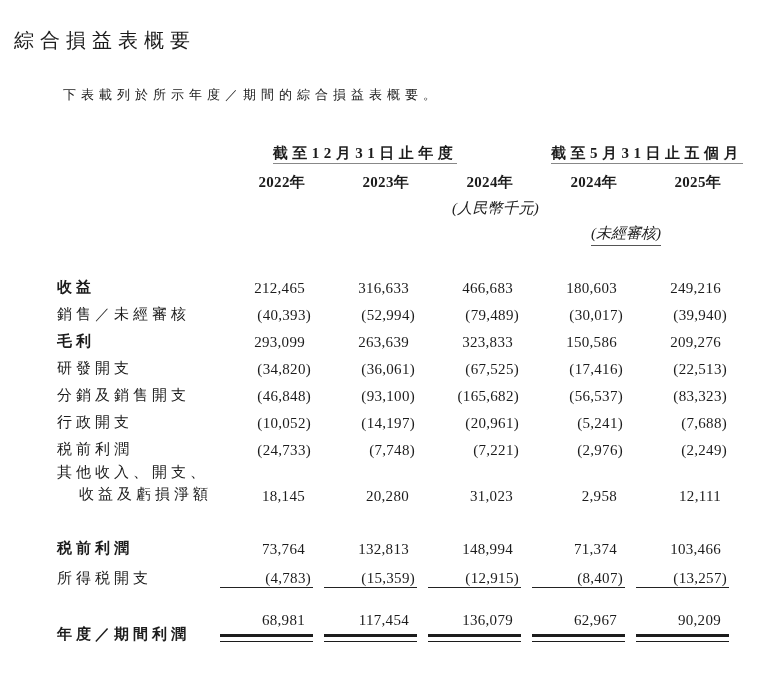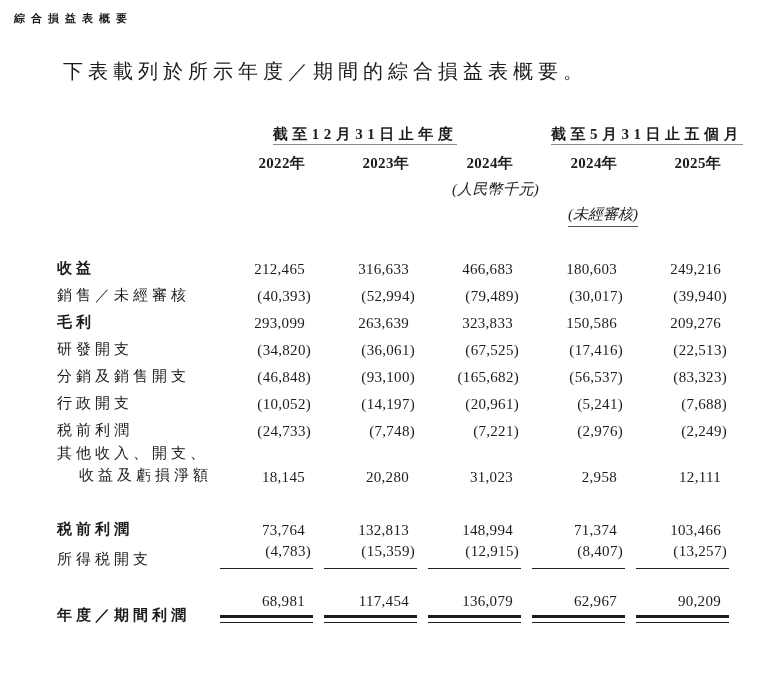--- a/index.html
+++ b/index.html
@@ -2,25 +2,25 @@
 <html><head>
 <meta charset="utf-8">
 <style>
   html, body { margin:0; padding:0; }
   body {
     width:775px; height:675px; overflow:hidden;
     background:#ffffff; color:#1c1c1c;
     font-family:"Liberation Serif","DejaVu Serif",serif;
   }
   .title {
-    font-weight:bold; font-size:11px; letter-spacing:6px;
-    padding:11px 0 0 14px; white-space:nowrap;
+    font-weight:normal; font-size:20px; letter-spacing:6px;
+    padding:11px 0 0 14px; white-space:nowrap;margin-top:16px;
   }
   .intro {
-    font-size:20px; letter-spacing:5px;
+    font-size:13px; letter-spacing:5px;
     margin:32px 0 0 63px; white-space:nowrap;
   }
   table {
     border-collapse:collapse; table-layout:fixed;
     margin:34px 0 0 57px; width:672px;
     font-size:15px;
   }
   td { padding:0; vertical-align:bottom; }
   .lbl { text-align:left; letter-spacing:4px; white-space:nowrap; }
   .b { font-weight:bold; }
@@ -35,31 +35,31 @@
   tr.auditrow td { height:28px; }
   .gcell { text-align:center; overflow:visible; }
   .gspan {
     display:inline-block; font-weight:bold; font-size:15px;
     letter-spacing:4.5px; white-space:nowrap;
     border-bottom:1px solid #888; 
   }
   .g2 .gspan { position:relative; left:22px; }
   .unit-note { position:relative; left:20px; }
   .audit-note {
-    position:relative; left:13px; display:inline-block;
+    position:relative; left:36px; display:inline-block;
     border-bottom:1px solid #555; padding-bottom:2px;
   }
   tr.sp-a td { height:24px; }
   tr.sp-b td { height:26px; }
   tr.sp-c td { height:22px; }
   .indent2 { padding-left:22px; }
   .two-line div { line-height:22px; }
   tr.u1 td.num .v {
     border-bottom:1.5px solid #222;
-    margin-left:11px; padding-bottom:8px;
+    margin-left:11px; padding-bottom:0;
   }
   .dbl {
     height:4px; margin:5px 0 2px 11px;
     border-top:3px solid #1c1c1c;
     border-bottom:1.5px solid #1c1c1c;
   }
   tr.final { height:34px; }
 </style>
 </head>
 <body>

